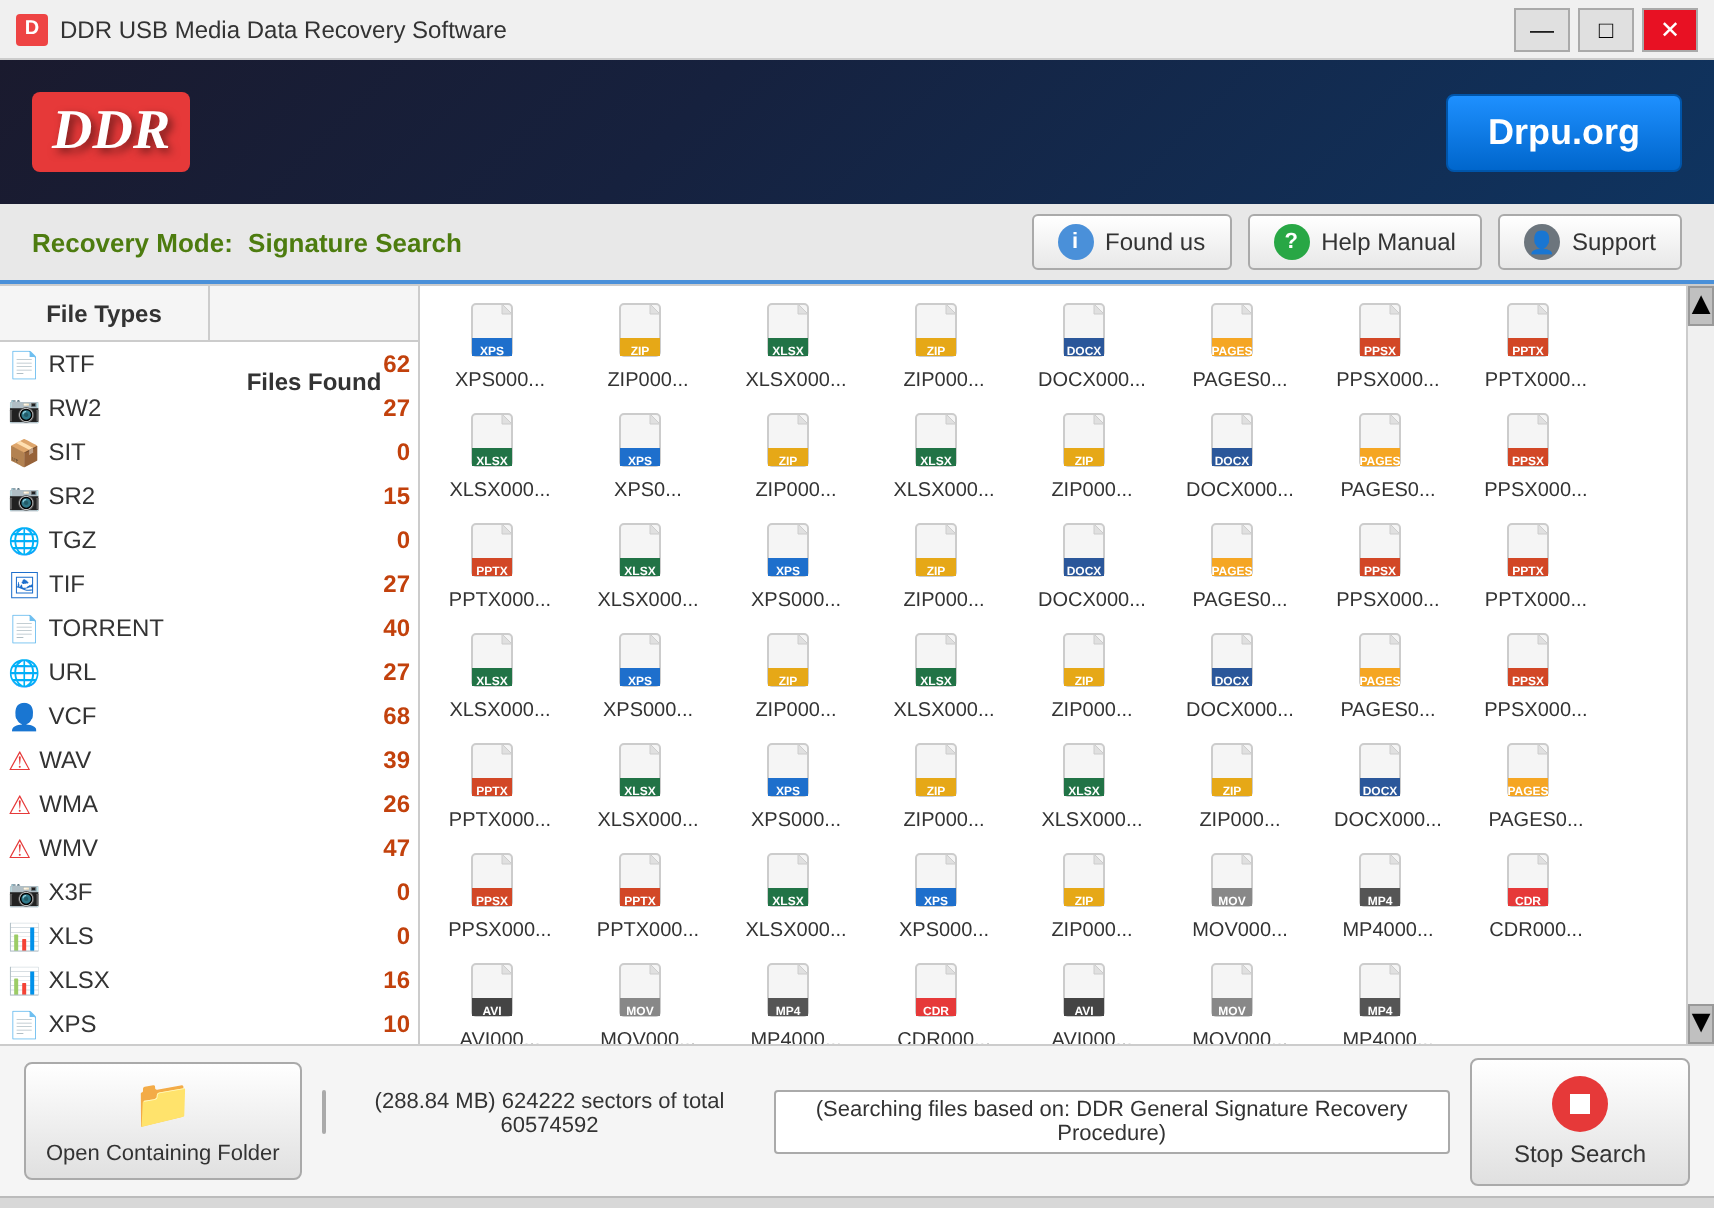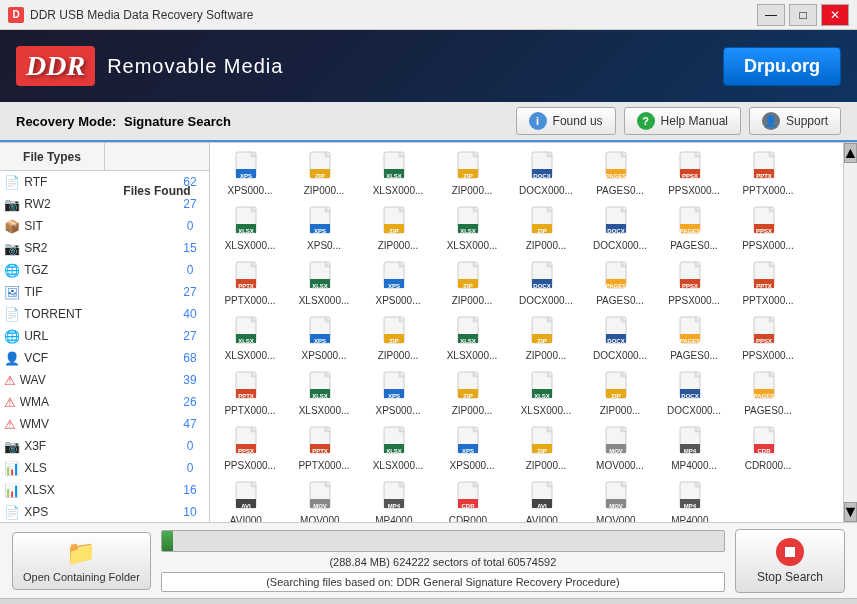--- a/index.html
+++ b/index.html
@@ -57,21 +57,21 @@
     
     .recovery-bar {
       background: #e8e8e8;
       height: 40px;
       display: flex;
       align-items: center;
       justify-content: space-between;
       padding: 0 16px;
       border-bottom: 2px solid #4a90d9;
     }
-    .recovery-mode-text { font-size: 13px; color: #000000; }
+    .recovery-mode-text { font-size: 13px; color: #4d7c0f; }
     .recovery-mode-text span { font-weight: 600; }
     .nav-buttons { display: flex; gap: 8px; }
     .nav-btn {
       display: flex;
       align-items: center;
       gap: 6px;
       padding: 4px 12px;
       border: 1px solid #aaa;
       background: linear-gradient(to bottom, #fff, #e8e8e8);
       border-radius: 3px;
@@ -123,21 +123,21 @@
     }
     .file-row {
       display: flex;
       align-items: center;
       height: 22px;
       padding: 0 4px;
       font-size: 12px;
       cursor: pointer;
     }
     .file-name { flex: 1; color: #333; }
-    .file-count { min-width: 30px; text-align: center; color: #3b82f6; }
+    .file-count { min-width: 30px; text-align: right; color: #c2410c; font-weight: bold; }
 
     
     .right-panel {
       flex: 1;
       overflow-y: auto;
       overflow-x: hidden;
       padding: 4px;
       background: white;
     }
     .file-grid {
@@ -193,21 +193,21 @@
       border-radius: 4px;
       cursor: pointer;
       font-size: 11px;
       color: #333;
       min-width: 130px;
     }
     .folder-icon { font-size: 24px; }
     .progress-section {
       flex: 1;
       display: flex;
-      flex-direction: column;
+      flex-direction: row;
       gap: 4px;
     }
     .progress-bar-container {
       background: #e0e0e0;
       border: 1px solid #aaa;
       height: 22px;
       border-radius: 2px;
       overflow: hidden;
     }
     .progress-bar-fill {
@@ -284,21 +284,20 @@
   <div class="titlebar-controls">
     <button class="titlebar-btn">—</button>
     <button class="titlebar-btn">□</button>
     <button class="titlebar-btn close">✕</button>
   </div>
 </div>
 
 <div class="header">
   <div class="logo-area">
     <div class="logo-ddr">DDR</div>
-    <div class="logo-text">Removable Media</div>
   </div>
   <button class="drpu-btn">Drpu.org</button>
 </div>
 
 <div class="recovery-bar">
   <div class="recovery-mode-text">
     <span>Recovery Mode:</span>
     <span style="font-weight:600; margin-left:4px;">Signature Search</span>
   </div>
   <div class="nav-buttons">

